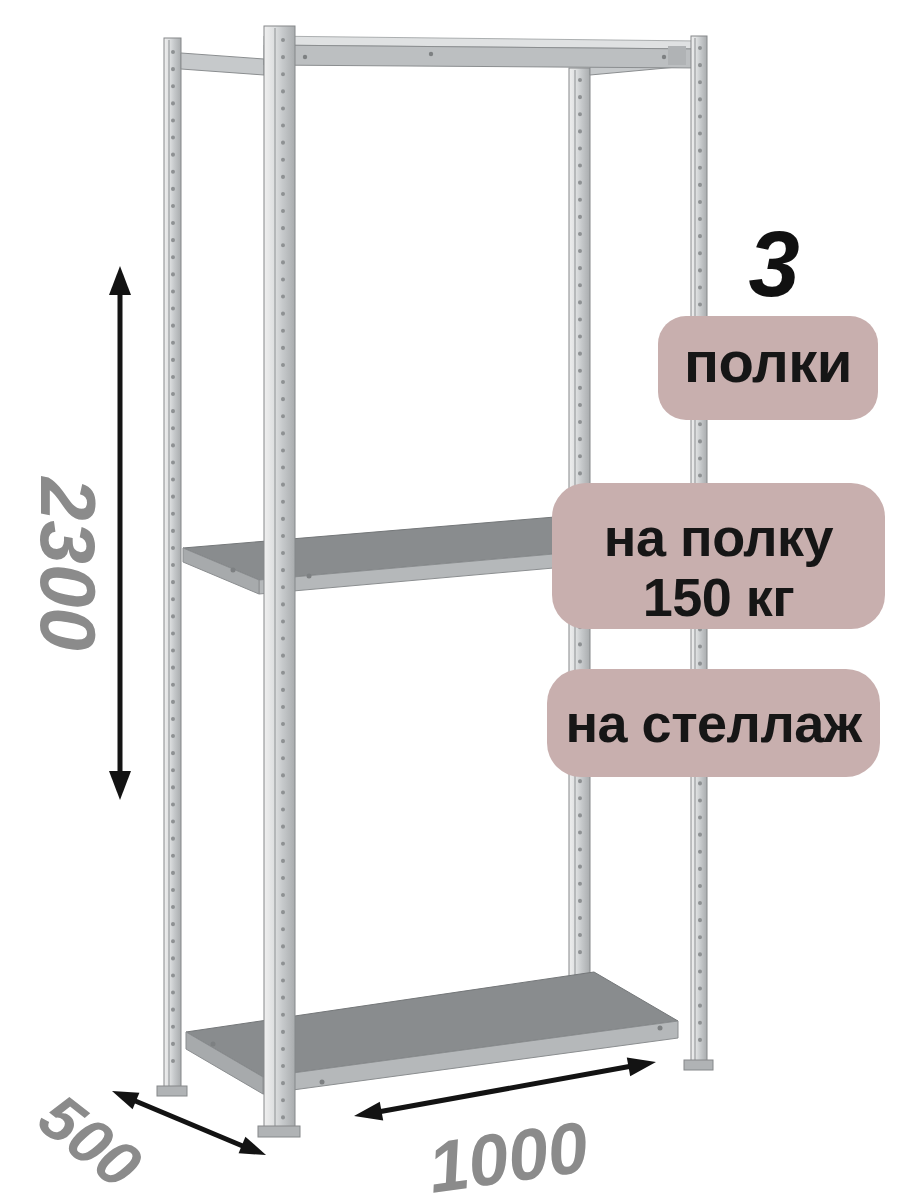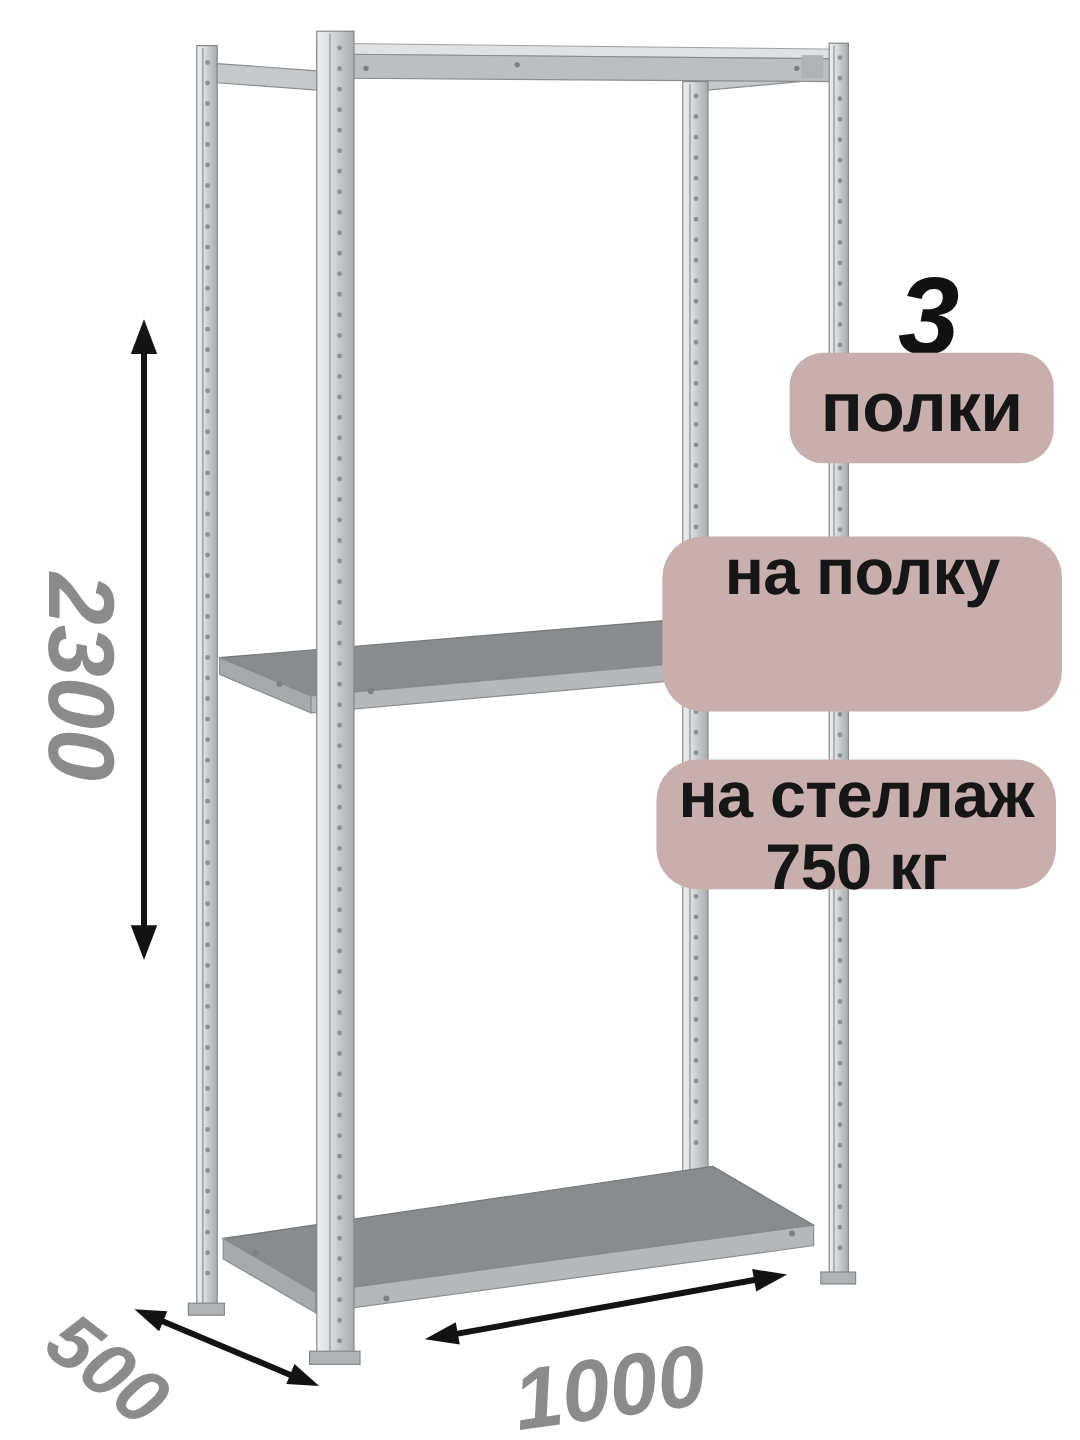--- a/index.html
+++ b/index.html
@@ -39,22 +39,22 @@
   .dim-width{left:358px;top:1117px;width:300px;font-size:72px;line-height:80px;transform:rotate(-8deg);}
   .count-number{
     position:absolute;left:714px;top:214px;width:120px;
     font-size:92px;line-height:100px;font-weight:700;font-style:italic;
     color:var(--count-text);text-align:center;
   }
   .badge{
     position:absolute;background:var(--badge-bg);color:var(--badge-text);
     font-weight:700;text-align:center;box-sizing:border-box;letter-spacing:-0.5px;
   }
-  .badge-count{left:658px;top:294px;width:220px;height:92px;border-radius:28px;font-size:58px;line-height:92px;}
-  .badge-two-line{width:333px;height:146px;border-radius:34px;font-size:54px;line-height:60px;padding-top:0;}
+  .badge-count{left:658px;top:316px;width:220px;height:104px;border-radius:28px;font-size:58px;line-height:92px;}
+  .badge-two-line{width:333px;height:146px;border-radius:34px;font-size:54px;line-height:60px;padding-top:24px;margin-top:36px;}
   .badge-per-shelf{left:552px;top:447px;}
   .badge-per-rack{left:547px;top:633px;height:108px;}
 </style>
 </head>
 <body>
 
 <div class="stage">
 
   <svg class="rack" width="900" height="1200" viewBox="0 0 900 1200">
     <defs>
@@ -145,20 +145,20 @@
   <div class="dim dim-height">2300</div>
   <div class="dim dim-depth">500</div>
   <div class="dim dim-width">1000</div>
 
   <div class="count-number">3</div>
 
   <div class="badge badge-count">полки</div>
 
   <div class="badge badge-two-line badge-per-shelf">
     <div>на полку</div>
+    <div>150 кг</div>
   </div>
 
   <div class="badge badge-two-line badge-per-rack">
     <div>на стеллаж</div>
-    <div>750 кг</div>
   </div>
 
 </div>
 
 </body></html>

